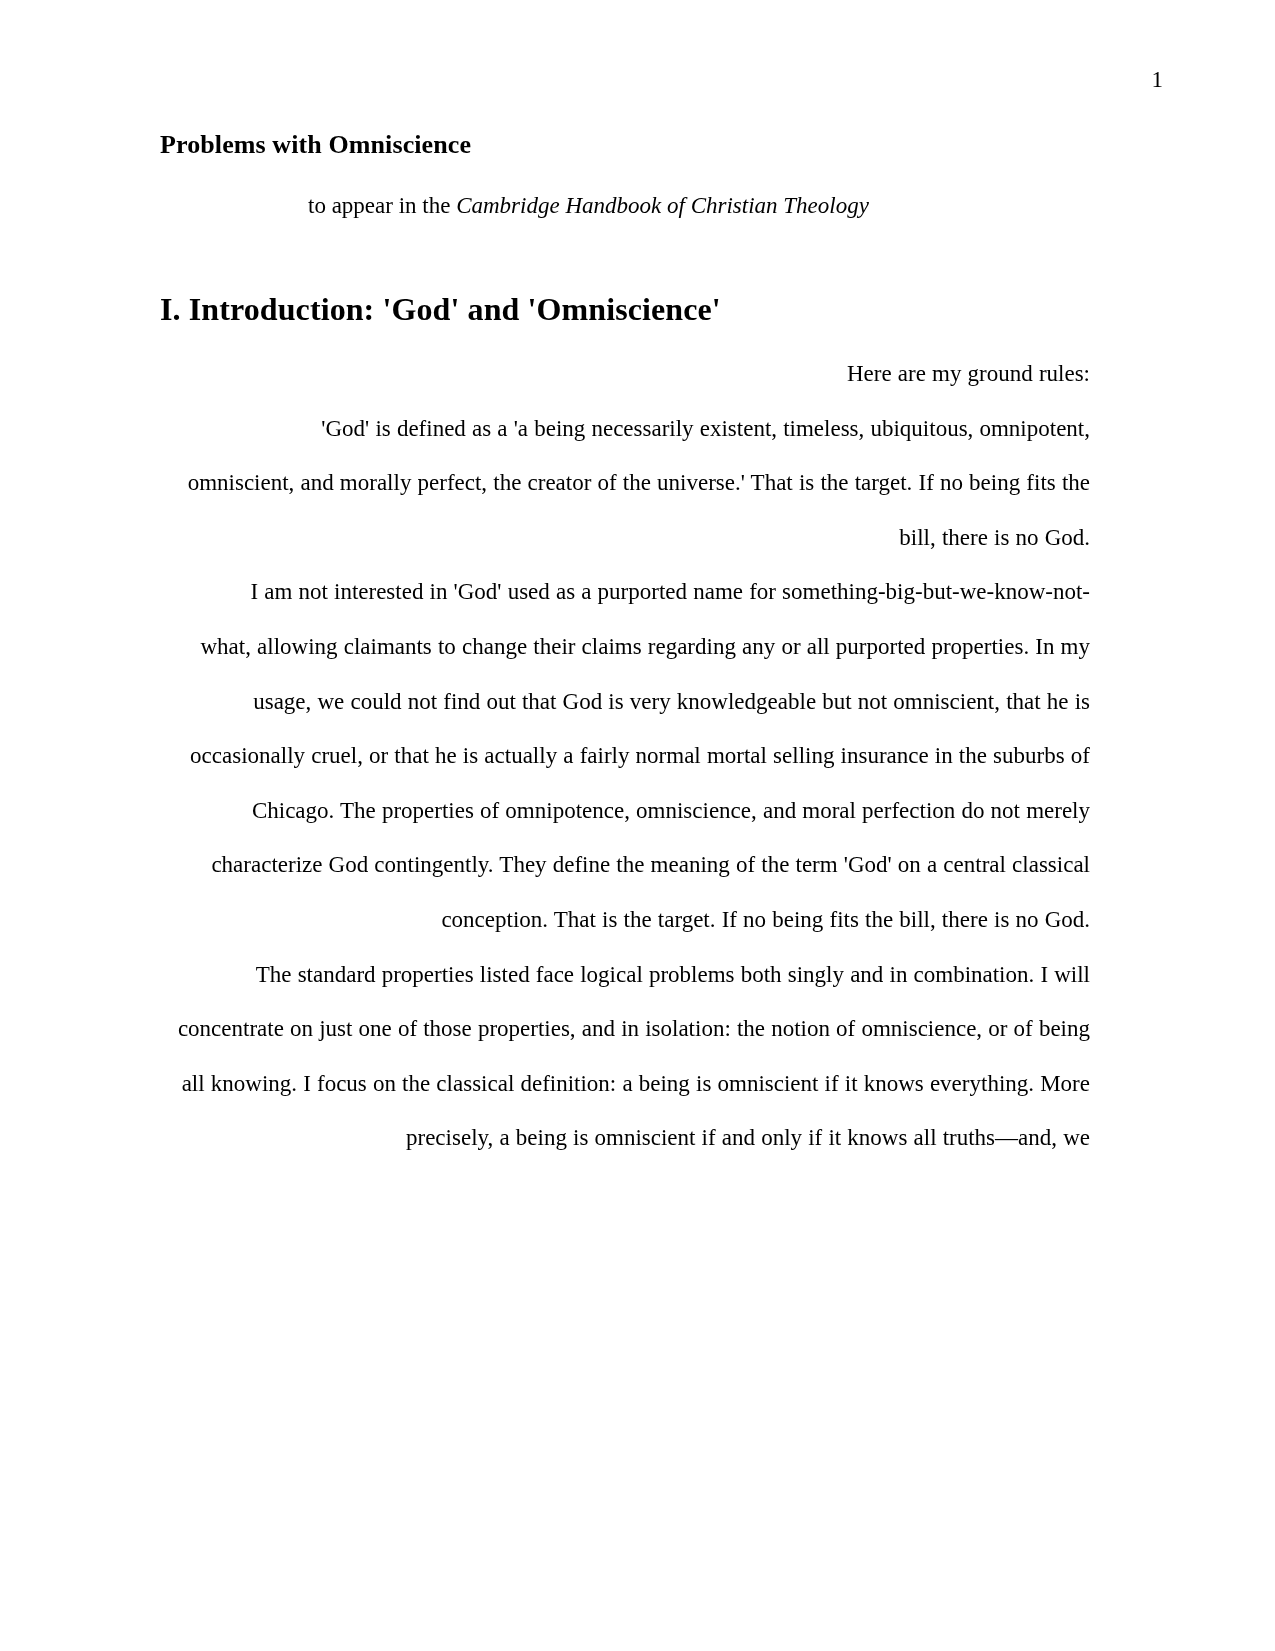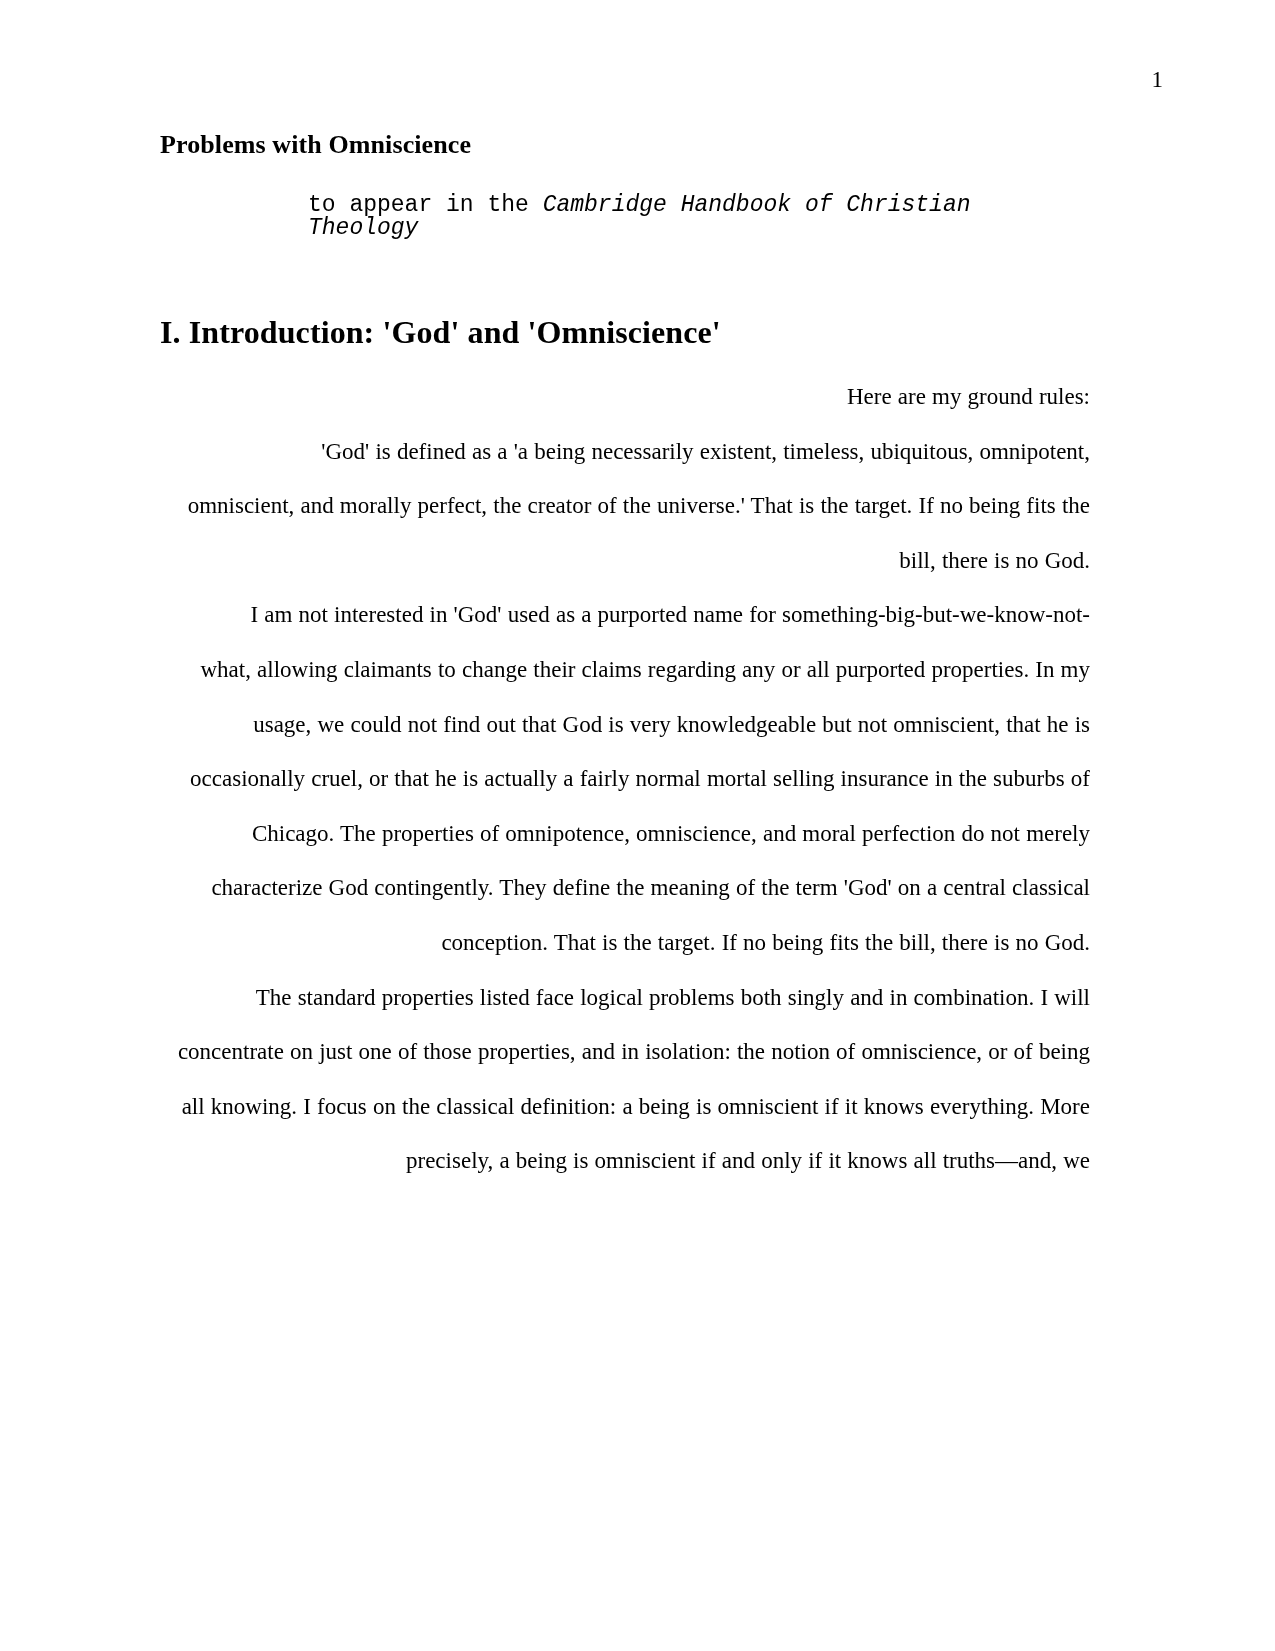--- a/index.html
+++ b/index.html
@@ -44,21 +44,20 @@
   .author {
     font-size: 23px;
     margin: 36px 0 0 0;
     line-height: 1.0;
   }
   .pub-note {
     font-size: 23px;
     margin: 36px 0 0 0;
     line-height: 1.0;
     padding-left: 148px;
-    font-family: Liberation Mono, monospace;
   }
   .pub-note .journal {
     font-style: italic;
   }
   .section-heading {
     font-size: 32px;
     font-weight: bold;
     margin: 76px 0 0 0;
     line-height: 1.0;
     letter-spacing: 0.1px;

